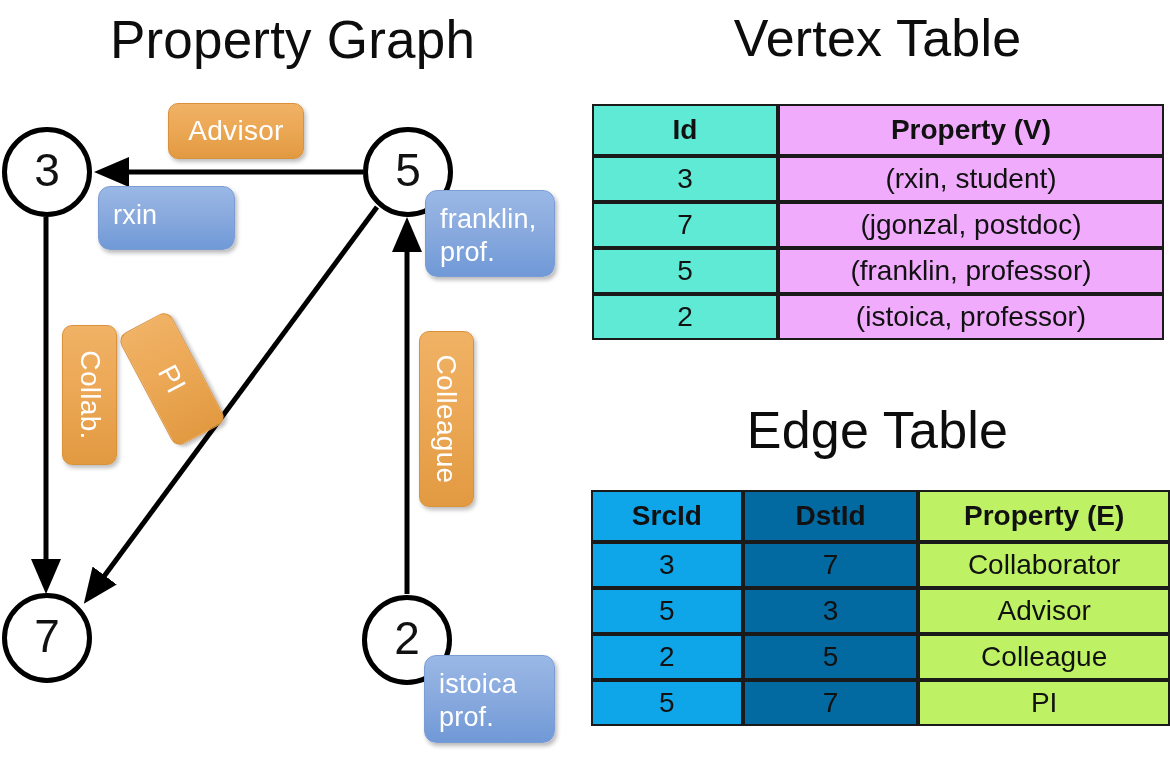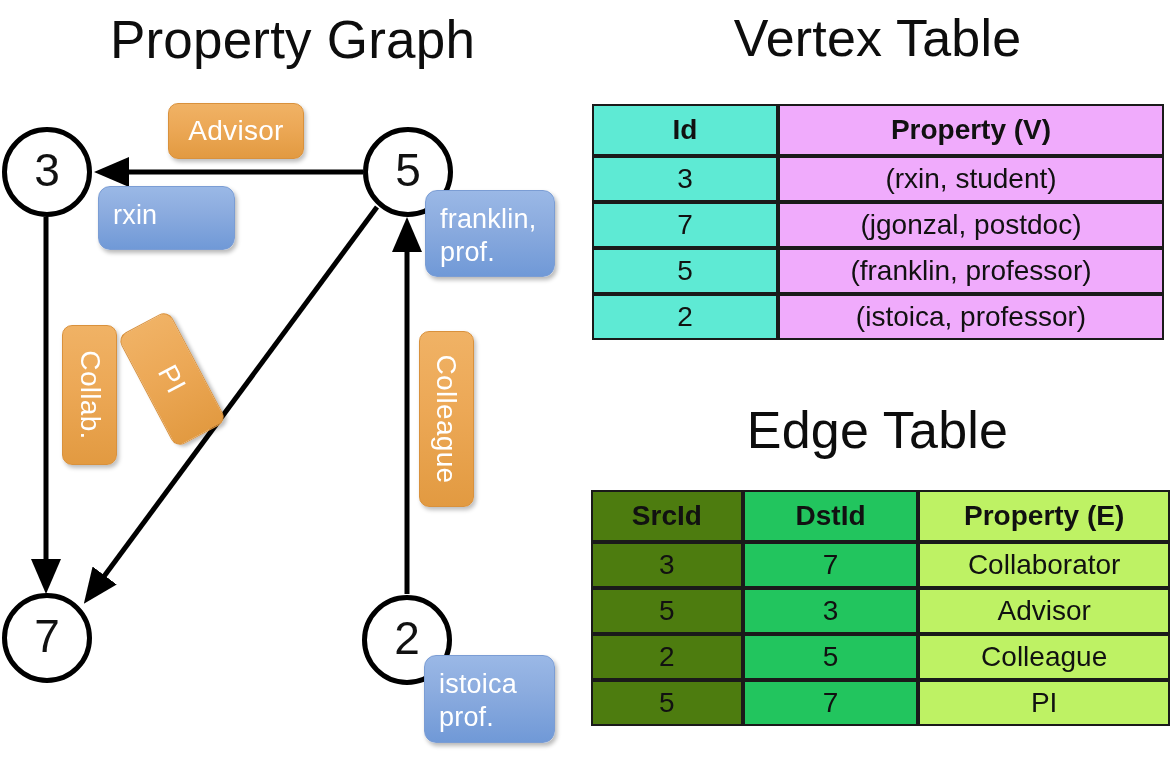--- a/index.html
+++ b/index.html
@@ -82,22 +82,22 @@
     font-size:28px;font-weight:400;color:#111;padding:0;
     height:46px;
   }
   .tbl th{font-weight:700;font-size:28px;height:52px;}
 
   #vertex-table{left:592px;top:104px;}
   #vertex-table .c-id{width:186px;background:#5eead4;}
   #vertex-table .c-prop{width:386px;background:#f0abfc;}
 
   #edge-table{left:591px;top:490px;}
-  #edge-table .c-src{width:152px;background:#4d7c0f;}
-  #edge-table .c-dst{width:176px;background:#22c55e;}
+  #edge-table .c-src{width:152px;background:#0ea5e9;}
+  #edge-table .c-dst{width:176px;background:#0369a1;}
   #edge-table .c-eprop{width:252px;background:#bef264;}
 </style>
 </head>
 <body>
 
 <div class="stage">
 
   <div class="title" id="title-property-graph">Property Graph</div>
   <div class="title" id="title-edge-table">Edge Table</div>
   <div class="title" id="title-vertex-table">Vertex Table</div>

